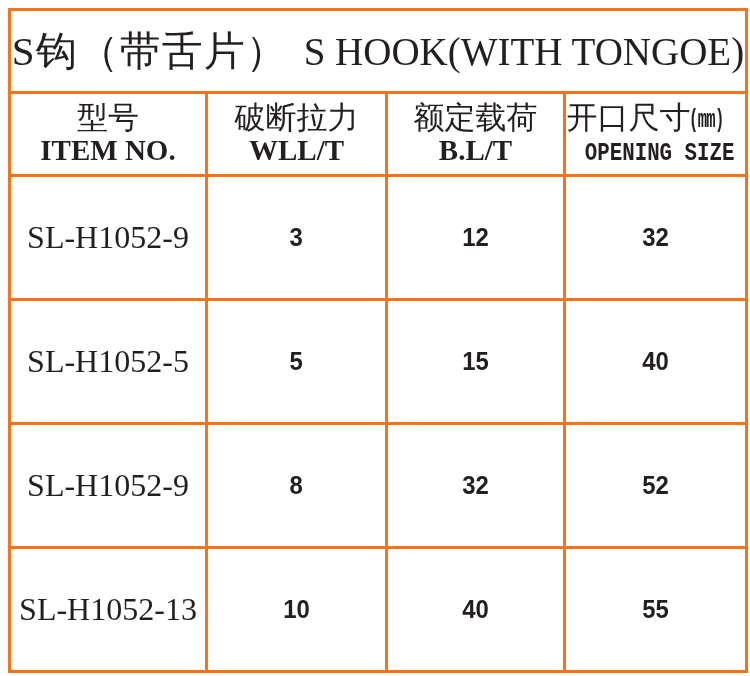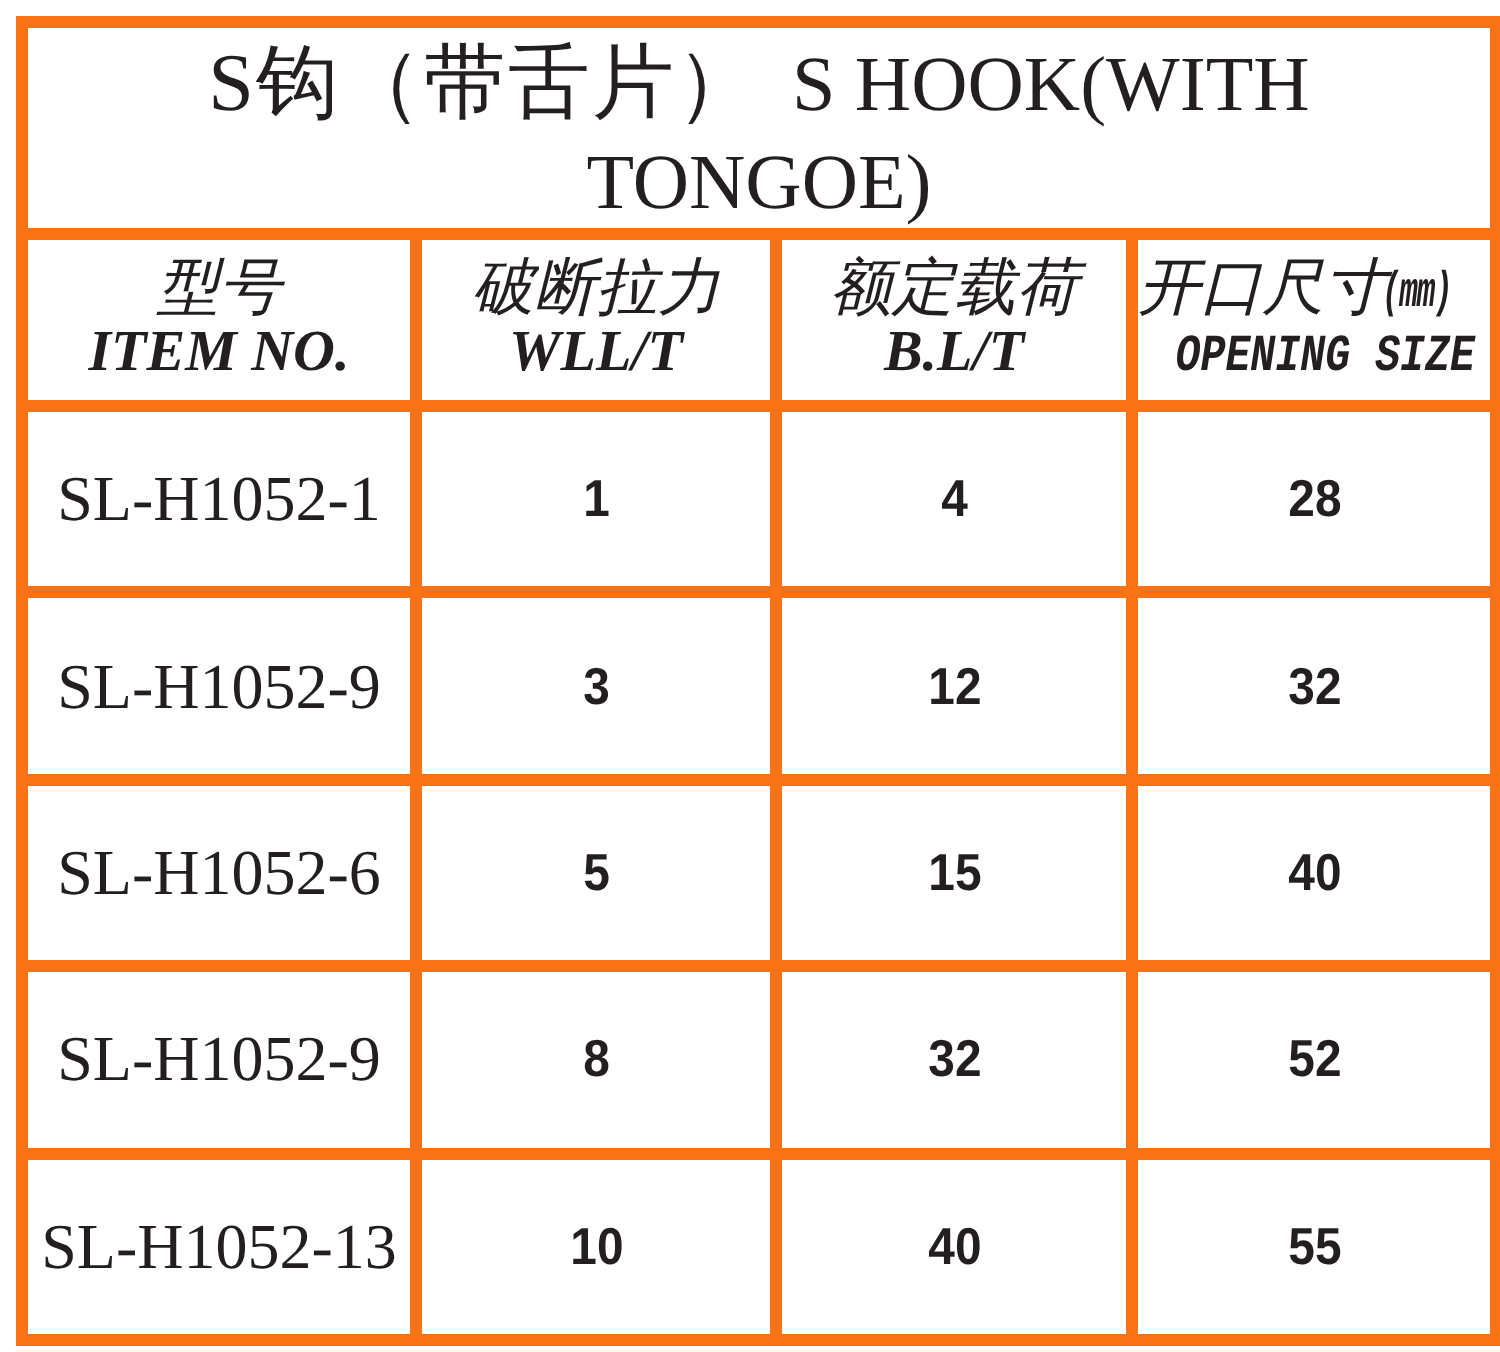--- a/index.html
+++ b/index.html
@@ -19,42 +19,42 @@
     width: 737px;
     height: 665px;
   }
   table.spec {
     border-collapse: collapse;
     table-layout: fixed;
     width: 737px;
     height: 665px;
   }
   table.spec td, table.spec th {
-    border: 6px solid #f97316;
+    border: 3px solid #f97316;
     padding: 0;
     text-align: center;
     vertical-align: middle;
     background: #ffffff;
   }
   
   .title-cell { height: 80px; }
   .title-zh {
     font-size: 41px;
     font-weight: 400;
     letter-spacing: 1px;
     font-family: "Liberation Serif", "DejaVu Serif", serif;
   }
   .title-en {
     font-size: 39px;
     font-weight: 400;
     margin-left: 16px;
     font-family: "Liberation Serif", "DejaVu Serif", serif;
   }
   
-  .head-cell { height: 80px; line-height: 1.1; font-style: italic; }
+  .head-cell { height: 80px; line-height: 1.1; }
   .head-zh {
     display: block;
     font-size: 31px;
     font-weight: 400;
     font-family: "Liberation Serif", "DejaVu Serif", serif;
     white-space: nowrap;
   }
   .head-zh .unit {
     display: inline-block;
     font-size: 25px;
@@ -131,33 +131,27 @@
         <th class="head-cell">
           <span class="head-zh">额定载荷</span>
           <span class="head-en">B.L/T</span>
         </th>
         <th class="head-cell">
           <span class="head-zh"><span>开口尺寸</span><span class="unit">(mm)</span></span>
           <span class="head-en"><span class="head-en-cond">OPENING SIZE</span></span>
         </th>
       </tr>
       <tr>
-        <td class="item-cell">SL-H1052-1</td>
-        <td class="num-cell"><span>1</span></td>
-        <td class="num-cell"><span>4</span></td>
-        <td class="num-cell"><span>28</span></td>
-      </tr>
-      <tr>
         <td class="item-cell">SL-H1052-9</td>
         <td class="num-cell"><span>3</span></td>
         <td class="num-cell"><span>12</span></td>
         <td class="num-cell"><span>32</span></td>
       </tr>
       <tr>
-        <td class="item-cell">SL-H1052-6</td>
+        <td class="item-cell">SL-H1052-5</td>
         <td class="num-cell"><span>5</span></td>
         <td class="num-cell"><span>15</span></td>
         <td class="num-cell"><span>40</span></td>
       </tr>
       <tr>
         <td class="item-cell">SL-H1052-9</td>
         <td class="num-cell"><span>8</span></td>
         <td class="num-cell"><span>32</span></td>
         <td class="num-cell"><span>52</span></td>
       </tr>

